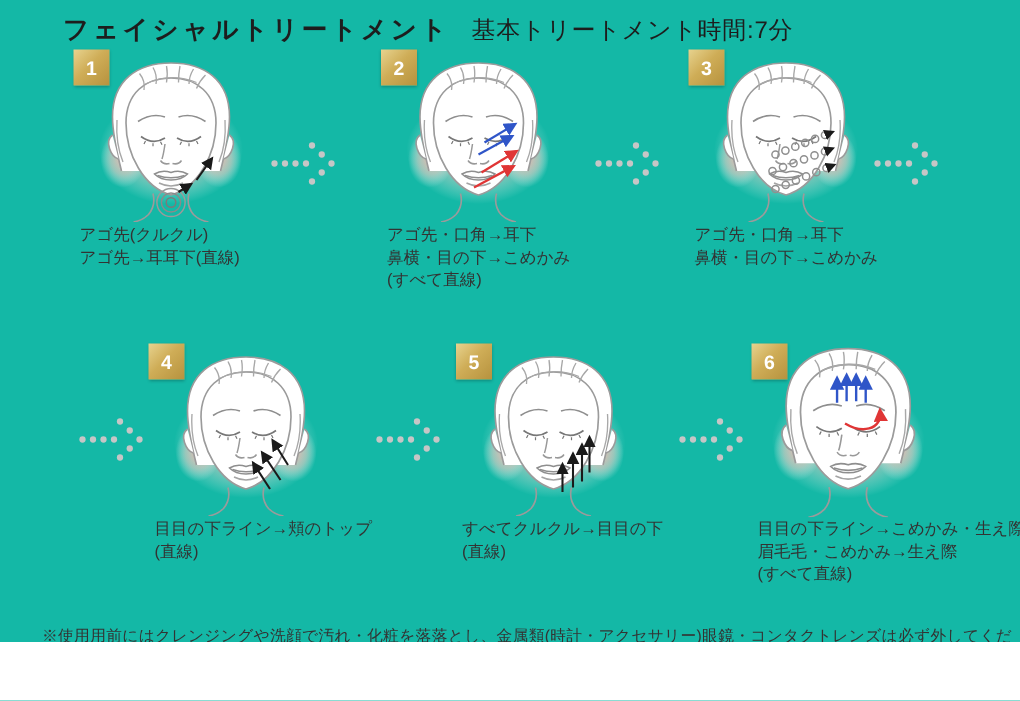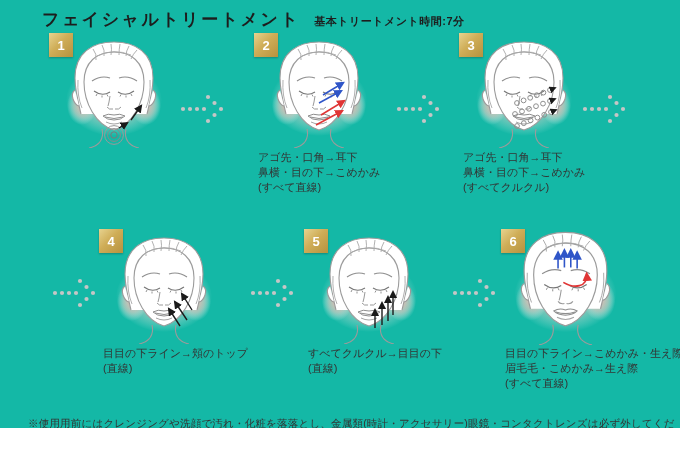--- a/index.html
+++ b/index.html
@@ -1,21 +1,21 @@
 <!DOCTYPE html>
 <html><head>
 <meta charset="utf-8">
 <style>
   html,body{margin:0;padding:0;background:#fff}
   .stage{position:relative;width:680px;height:428px;background:#14b8a6;
          font-family:"Liberation Sans",sans-serif;color:#333;overflow:hidden}
   .hd{position:absolute;left:42px;top:8px;display:flex;align-items:baseline;gap:14px}
   .hd h1{margin:0;font-family:"Liberation Serif",serif;font-weight:600;font-size:17px;
          letter-spacing:2.5px;color:#1d1d1d}
-  .hd .sub{font-size:11px;font-weight:700;color:#1d1d1d;letter-spacing:.5px}
+  .hd .sub{font-size:16px;font-weight:400;color:#1d1d1d;letter-spacing:.5px}
   .step{position:absolute;width:150px;height:195px}
   .badge{position:absolute;left:4px;top:5px;width:24px;height:24px;
          background:linear-gradient(135deg,#e7d38f 0%,#cfad57 45%,#b6923e 100%);
          color:#fff;font-size:13px;font-weight:700;display:flex;align-items:center;
          justify-content:center;box-shadow:0 1px 2px rgba(0,0,0,.25)}
   .face{position:absolute;left:12px;top:8px;width:115px;height:112px}
   .step6 .face{left:8px;top:2px;width:122px;height:119px}
   .caption{position:absolute;left:8px;top:122px;font-size:11px;line-height:1.35;
            white-space:nowrap;color:#333}
   .step-arrow{position:absolute;width:44px;height:42px}
@@ -177,20 +177,24 @@
   </div>
 
   <section class="step" style="left:45px;top:28px">
     <div class="badge">
       <span>1</span>
     </div>
     <svg class="face" viewBox="0 0 115 112">
       <use href="#face-base"></use>
         <use href="#ov1"></use>
     </svg>
+    <div class="caption">
+      <div>アゴ先(クルクル)</div>
+      <div>アゴ先→耳耳下(直線)</div>
+    </div>
   </section>
 
   <section class="step" style="left:250px;top:28px">
     <div class="badge">
       <span>2</span>
     </div>
     <svg class="face" viewBox="0 0 115 112">
       <use href="#face-base"></use>
         <use href="#ov2"></use>
     </svg>
@@ -205,21 +209,20 @@
     <div class="badge">
       <span>3</span>
     </div>
     <svg class="face" viewBox="0 0 115 112">
       <use href="#face-base"></use>
         <use href="#ov3"></use>
     </svg>
     <div class="caption">
       <div>アゴ先・口角→耳下</div>
       <div>鼻横・目の下→こめかみ</div>
-      <div>(すべてクルクル)</div>
     </div>
   </section>
 
   <section class="step" style="left:95px;top:224px">
     <div class="badge">
       <span>4</span>
     </div>
     <svg class="face" viewBox="0 0 115 112">
       <use href="#face-base"></use>
         <use href="#ov4"></use>

